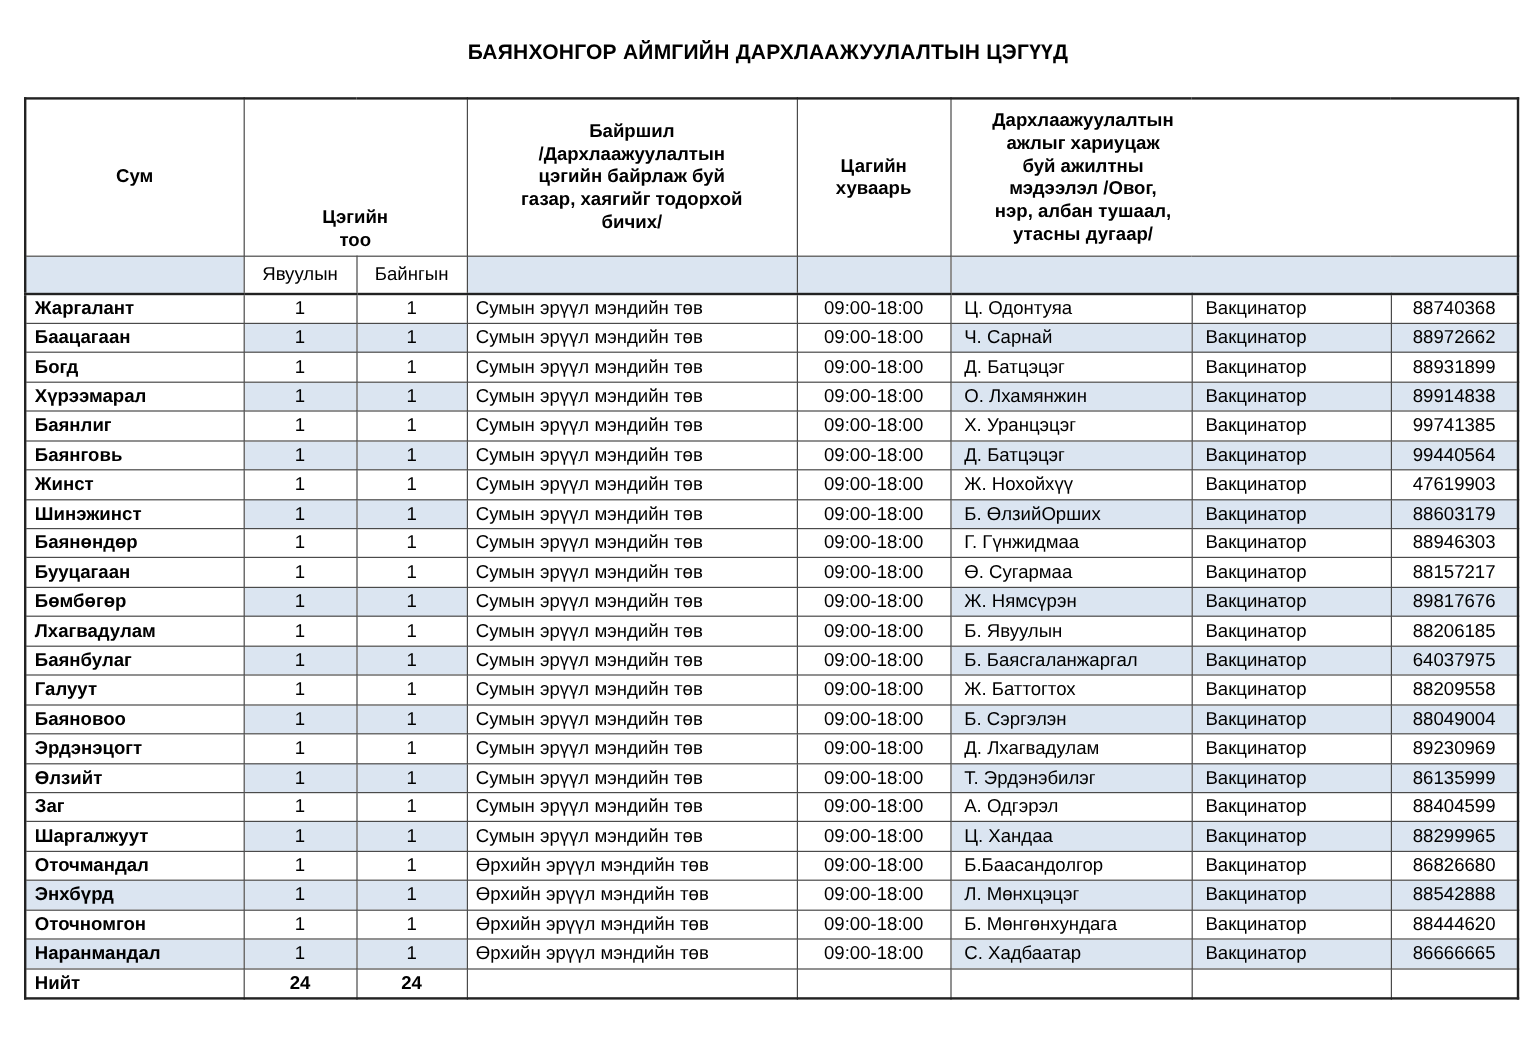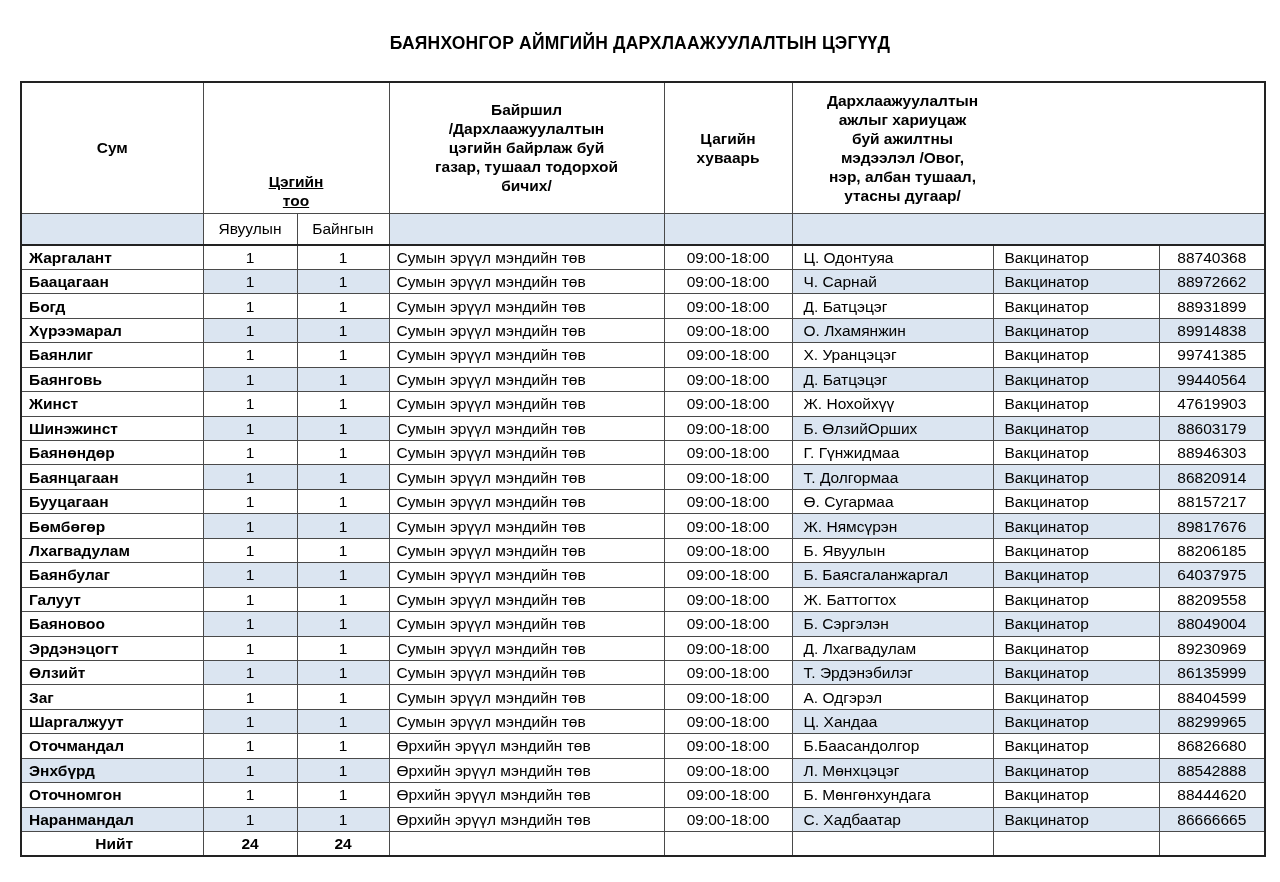--- a/index.html
+++ b/index.html
@@ -21,34 +21,34 @@
     border:1px solid #4a4a4a;
     font-size:15.5px;line-height:1.1;
     vertical-align:middle;overflow:hidden;white-space:nowrap;
     padding:0;
   }
   thead th{font-weight:700;}
   tr.h1{height:131px;}
   tr.h2{height:32px;}
   tr.h2 td{border-bottom:2px solid #222;}
   tbody tr{height:24.45px;}
-  .count-cell{vertical-align:bottom;text-decoration:underline;}
+  .count-cell{vertical-align:bottom;}
   .count-label{white-space:pre-line;text-align:center;line-height:19px;padding-bottom:3px;}
   .loc-label{white-space:pre-line;text-align:center;line-height:19px;width:250px;margin:0 auto;}
   .time-label{white-space:pre-line;line-height:19px;}
   .staff-label{white-space:pre-line;text-align:center;line-height:19px;width:192px;margin-left:14px;font-weight:700;}
   .shaded{background:#dbe5f1;}
   .c-sum{font-weight:700;text-align:left;padding-left:7px;padding-right:3px;}
   .c-num{text-align:center;}
   .c-loc{text-align:left;padding-left:7px;}
   .c-time{text-align:center;}
   .c-name{text-align:left;padding-left:11px;}
   .c-pos{text-align:left;padding-left:11px;}
   .c-phone{text-align:center;}
-  tr.total td{font-weight:700;text-align:center;}
+  tr.total td{font-weight:700;}
 </style>
 </head>
 <body>
 
 <div class="title">БАЯНХОНГОР АЙМГИЙН ДАРХЛААЖУУЛАЛТЫН ЦЭГҮҮД</div>
 
 <table class="main">
   <colgroup>
     <col style="width:182px">
       <col style="width:94px">
@@ -63,21 +63,21 @@
     <tr class="h1">
       <th>Сум</th>
       <th class="count-cell" colspan="2">
         <div class="count-label">Цэгийн
 тоо</div>
       </th>
       <th>
         <div class="loc-label">Байршил
 /Дархлаажуулалтын
 цэгийн байрлаж буй
-газар, тушаал тодорхой
+газар, хаягийг тодорхой
 бичих/</div>
       </th>
       <th>
         <div class="time-label">Цагийн
 хуваарь</div>
       </th>
       <th colspan="3">
         <div class="staff-label">Дархлаажуулалтын
 ажлыг хариуцаж
 буй ажилтны
@@ -180,30 +180,20 @@
         <td class="c-sum">Баянөндөр</td>
         <td class="c-num">1</td>
         <td class="c-num">1</td>
         <td class="c-loc">Сумын эрүүл мэндийн төв</td>
         <td class="c-time">09:00-18:00</td>
         <td class="c-name">Г. Гүнжидмаа</td>
         <td class="c-pos">Вакцинатор</td>
         <td class="c-phone">88946303</td>
       </tr>
       <tr>
-        <td class="c-sum">Баянцагаан</td>
-        <td class="c-num shaded">1</td>
-        <td class="c-num shaded">1</td>
-        <td class="c-loc">Сумын эрүүл мэндийн төв</td>
-        <td class="c-time">09:00-18:00</td>
-        <td class="c-name shaded">Т. Долгормаа</td>
-        <td class="c-pos shaded">Вакцинатор</td>
-        <td class="c-phone shaded">86820914</td>
-      </tr>
-      <tr>
         <td class="c-sum">Бууцагаан</td>
         <td class="c-num">1</td>
         <td class="c-num">1</td>
         <td class="c-loc">Сумын эрүүл мэндийн төв</td>
         <td class="c-time">09:00-18:00</td>
         <td class="c-name">Ө. Сугармаа</td>
         <td class="c-pos">Вакцинатор</td>
         <td class="c-phone">88157217</td>
       </tr>
       <tr>

